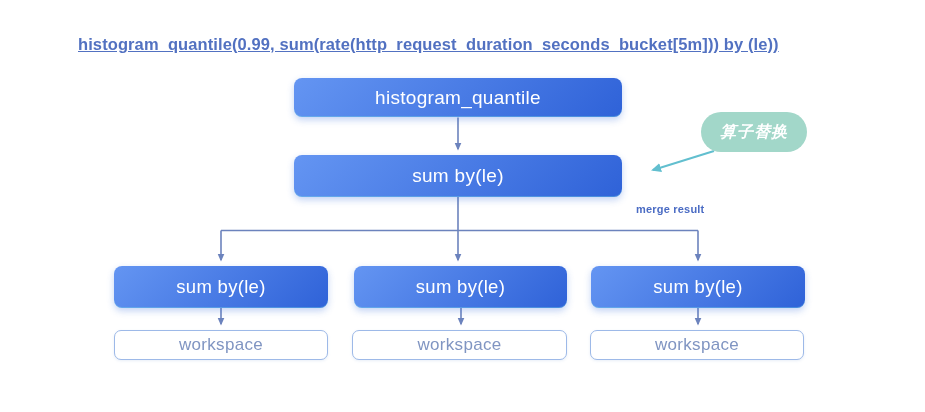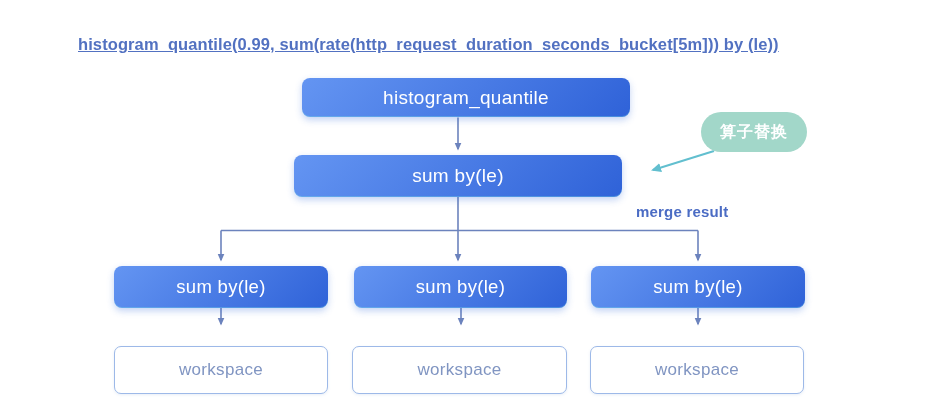--- a/index.html
+++ b/index.html
@@ -38,38 +38,38 @@
   .arrowhead-teal{fill:var(--badge-arrow);}
   .node{
     position:absolute;
     display:flex;align-items:center;justify-content:center;
     background:linear-gradient(135deg,var(--node-gradient-start) 0%,var(--node-gradient-end) 100%);
     color:var(--node-text);
     border-radius:8px;
     font-size:19px;font-weight:400;letter-spacing:.3px;
     box-shadow:0 3px 7px rgba(56,108,220,.30), inset 0 -1px 0 rgba(120,220,230,.35);
   }
-  .node-root{left:294px;top:78px;width:328px;height:39px;margin-left:8px;}
+  .node-root{left:294px;top:78px;width:328px;height:39px;}
   .node-merged{left:294px;top:155px;width:328px;height:42px;}
   .node-child-0{left:114px;top:266px;width:214px;height:42px;font-size:18.5px;}
   .node-child-1{left:354px;top:266px;width:213px;height:42px;font-size:18.5px;}
   .node-child-2{left:591px;top:266px;width:214px;height:42px;font-size:18.5px;}
   .badge{
     position:absolute;left:701px;top:112px;width:106px;height:40px;
     display:flex;align-items:center;justify-content:center;
     background:var(--badge-background);color:var(--badge-text);
-    border-radius:20px;font-size:16px;font-weight:700;letter-spacing:1px;
+    border-radius:20px;font-size:16px;font-weight:700;letter-spacing:1px;font-style:italic;
   }
   .merge-label{
     position:absolute;left:636px;top:203px;
-    font-size:15px;font-weight:700;letter-spacing:.2px;
+    font-size:11px;font-weight:700;letter-spacing:.2px;
     color:var(--merge-label-text);white-space:nowrap;
   }
   .workspace{
-    position:absolute;top:346px;height:48px;
+    position:absolute;top:330px;height:30px;
     display:flex;align-items:center;justify-content:center;
     background:var(--workspace-background);
     border:1px solid var(--workspace-border);
     border-radius:7px;
     color:var(--workspace-text);
     font-size:17px;letter-spacing:.3px;
     box-shadow:0 1px 3px rgba(130,160,210,.18);
   }
   .workspace-0{left:114px;width:214px;}
   .workspace-1{left:352px;width:215px;}

